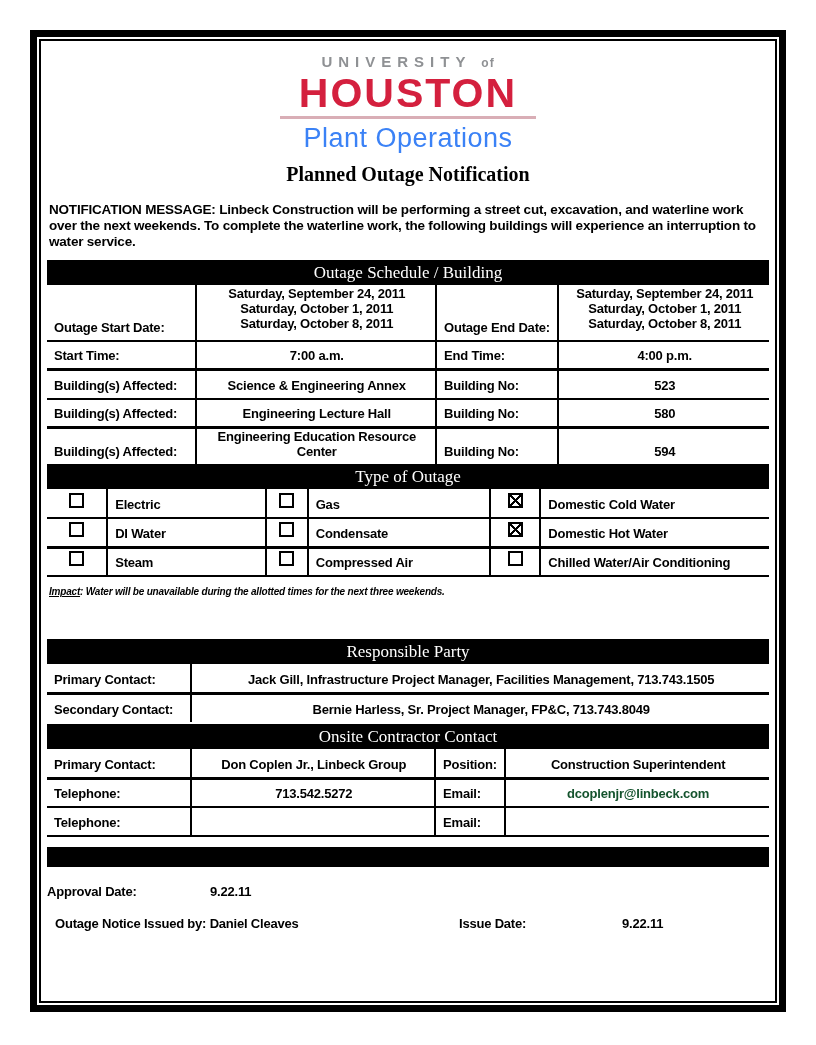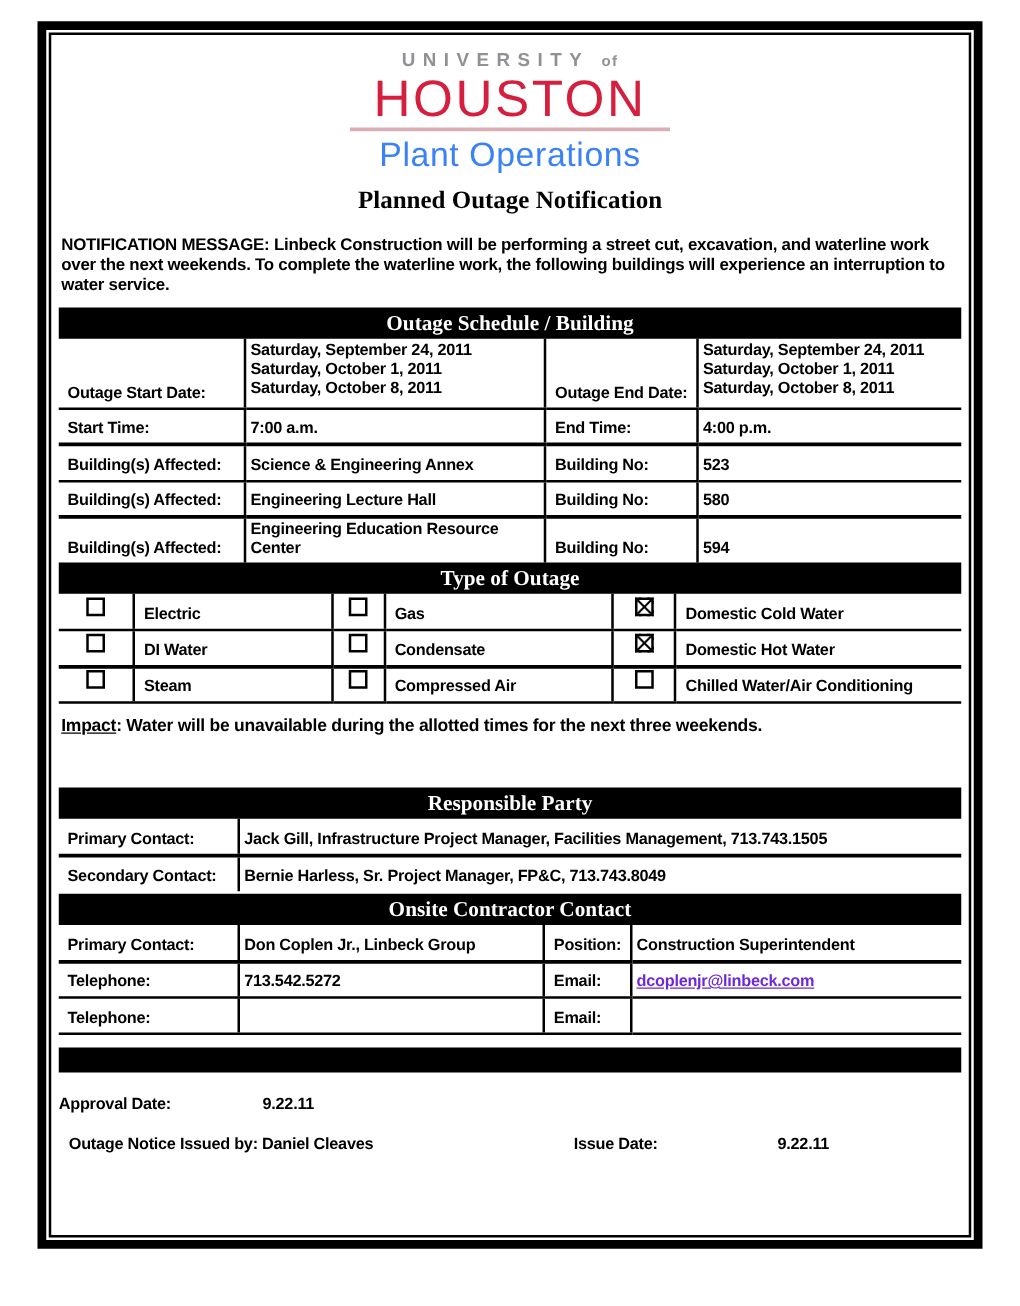--- a/index.html
+++ b/index.html
@@ -4,93 +4,93 @@
 <style>
   * { box-sizing: border-box; }
   html, body { margin: 0; padding: 0; }
   body {
     width: 816px; height: 1045px;
     background: #ffffff;
     font-family: "Liberation Sans", sans-serif;
     position: relative;
   }
   .frame {
-    position: absolute; left: 30px; top: 17px;
+    position: absolute; left: 30px; top: 30px;
     width: 756px; height: 982px;
     border: 7px solid #000;
     padding: 2px;
     background: #fff;
   }
   .inner {
     border: 2px solid #000;
     width: 100%; height: 100%;
     padding: 12px 6px 0 6px;
     overflow: hidden;
   }
   
   .logo { text-align: center; }
   .logo-univ {
     color: #8f9194; font-size: 15px; font-weight: bold;
     letter-spacing: 6px; line-height: 18px;
   }
   .logo-of { font-size: 12px; letter-spacing: 1px; text-transform: lowercase; }
   .logo-houston {
-    color: #d4203e; font-size: 41px; font-weight: normal;
+    color: #d4203e; font-size: 41px; font-weight: bold;
     letter-spacing: 2px; line-height: 42px;
   }
   .logo-rule { width: 256px; height: 3px; background: #d9aeb6; margin: 2px auto 4px auto; }
   .logo-dept { color: #3b82f6; font-size: 27px; letter-spacing: 0.5px; line-height: 30px; }
   
   .title {
     font-family: "Liberation Serif", serif;
     font-size: 20px; font-weight: bold; text-align: center;
     margin: 10px 0 9px 0; color: #000;
   }
   .notif {
     font-size: 13.5px; font-weight: bold; line-height: 1.18;
     letter-spacing: -0.2px; margin: 16px 0 10px 0; padding: 0 2px;
   }
   
   .bar {
     background: #000; color: #fff; text-align: center;
-    font-family: "Liberation Serif", serif; font-weight: bold;
+    font-family: "Liberation Serif", serif; font-weight: normal;
     font-size: 17px; height: 25px; line-height: 25px;
   }
   .bar-empty { height: 20px; margin-top: 10px; }
   
   table.tbl { border-collapse: collapse; table-layout: fixed; width: 100%; }
   td { overflow: hidden; }
   .lbl, .val, .tl {
     font-size: 13px; font-weight: bold; letter-spacing: -0.2px;
     vertical-align: bottom; padding: 0 2px 5px 7px;
   }
-  .val { padding-left: 3px; }
+  .val { padding-left: 3px; text-align: center; }
   .dates { vertical-align: top; padding-top: 2px; white-space: pre-line; line-height: 1.15; }
   .bl { border-left: 2px solid #000; }
   tr.rb1 td { border-bottom: 2px solid #000; }
   tr.rb2 td { border-bottom: 3px solid #000; }
   tr.h56 { height: 56px; } tr.h29 { height: 29px; } tr.h34 { height: 34px; }
   
   .cbc { text-align: center; vertical-align: bottom; padding: 0 0 5px 0; }
   .cb {
     display: inline-block; width: 15px; height: 15px;
     border: 2px solid #000; background: #fff;
   }
   .cb[data-checked="true"] {
     background-image:
       linear-gradient(45deg,  transparent 44%, #000 44%, #000 56%, transparent 56%),
       linear-gradient(135deg, transparent 44%, #000 44%, #000 56%, transparent 56%);
   }
   
-  .impact { font-size: 14px; font-weight: bold; letter-spacing: -0.2px; margin: 9px 0 0 0; padding-left: 2px; }
+  .impact { font-size: 10px; font-weight: bold; letter-spacing: -0.2px; margin: 9px 0 0 0; padding-left: 2px; font-style: italic; }
   .impact-label { text-decoration: underline; }
   .gap-lg { height: 42px; }
   .mt2 { margin-top: 2px; }
   
-  .email-link { color: #6d28d9; text-decoration: underline; cursor: pointer; }
+  .email-link { color: #14532d; cursor: pointer; }
   
   .appr-row { display: flex; margin-top: 17px; font-size: 13px; font-weight: bold; letter-spacing: -0.2px; }
   .appr-left { width: 412px; padding-left: 8px; }
   .appr-label { width: 163px; }
 </style>
 </head>
 <body>
 
 <div class="frame">
   <div class="inner">

